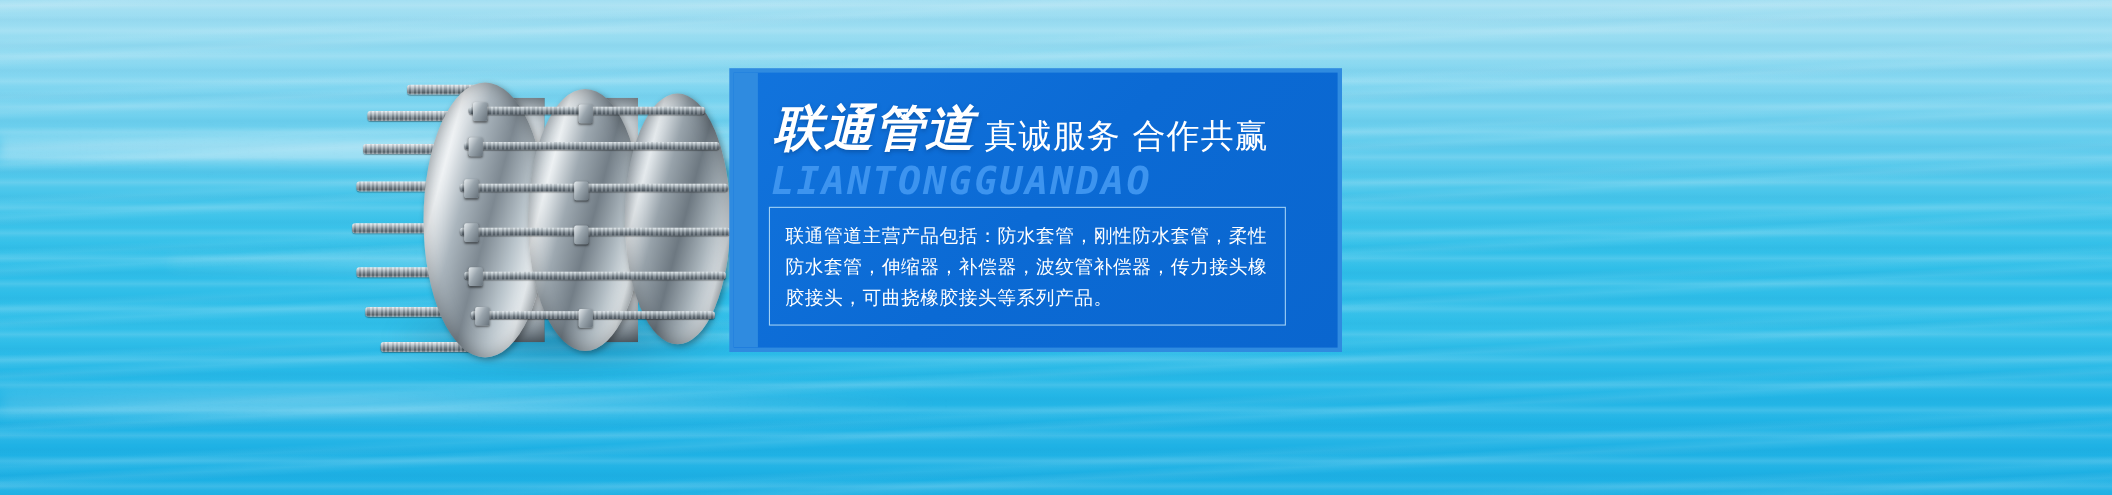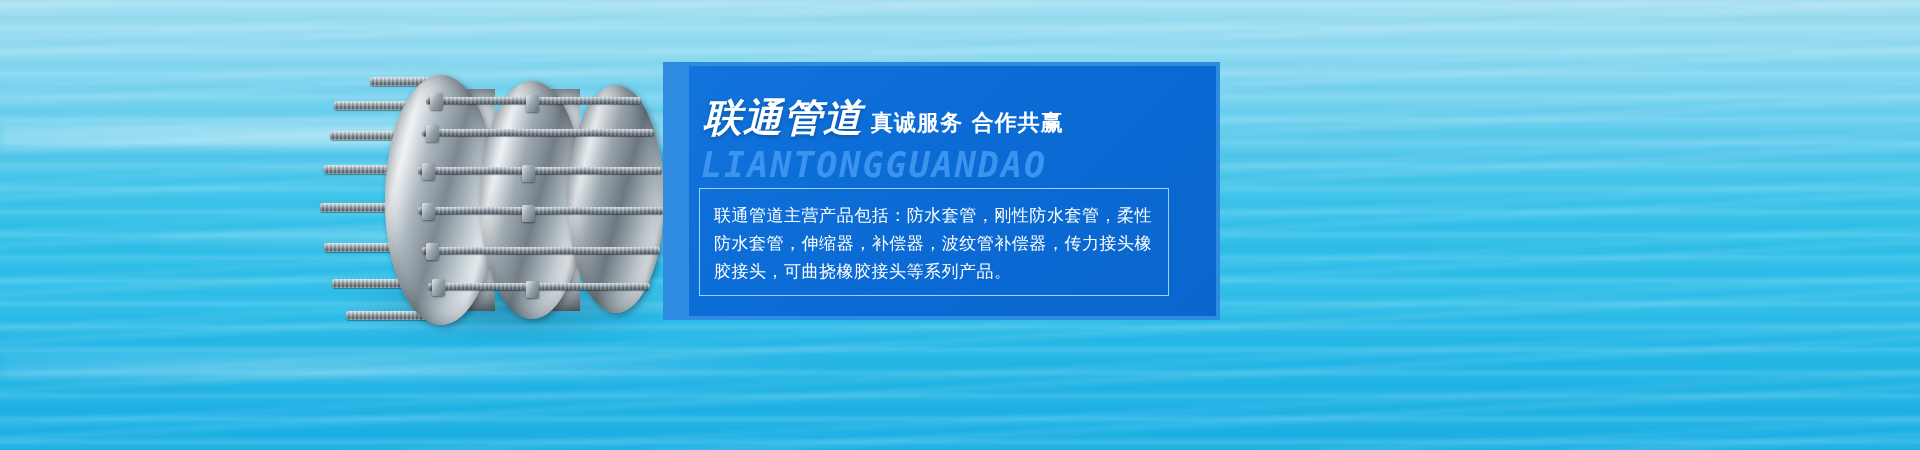--- a/index.html
+++ b/index.html
@@ -158,28 +158,28 @@
   .panel-edge-left{
     position:absolute;left:0;top:0;width:22px;height:100%;
     background:#2f8be0;
   }
 
   .brand-row{
     position:absolute;left:36px;top:32px;display:flex;align-items:flex-end;
     white-space:nowrap;
   }
   .brand-cn{
-    font-family:Liberation Serif, serif;
-    font-size:39px;font-weight:bold;font-style:italic;color:#ffffff;
+    font-family:Liberation Mono, monospace;
+    font-size:45px;font-weight:bold;font-style:italic;color:#ffffff;
     letter-spacing:1px;line-height:1;
     text-shadow:0 2px 4px rgba(0,40,90,.35);
   }
   .brand-slogan{
     font-family:"DejaVu Sans","Liberation Sans",sans-serif;
-    font-size:22px;font-weight:bold;color:#ffffff;
+    font-size:30px;font-weight:normal;color:#ffffff;
     letter-spacing:1px;line-height:1;margin-left:8px;padding-bottom:3px;
   }
   .brand-pinyin{
     position:absolute;left:34px;top:82px;
     font-family:"DejaVu Sans Mono","Liberation Mono",monospace;
     font-size:35px;font-weight:bold;font-style:italic;
     color:#3d94ef;letter-spacing:2px;line-height:1;white-space:nowrap;text-align:right;
   }
 
   .desc-box{

